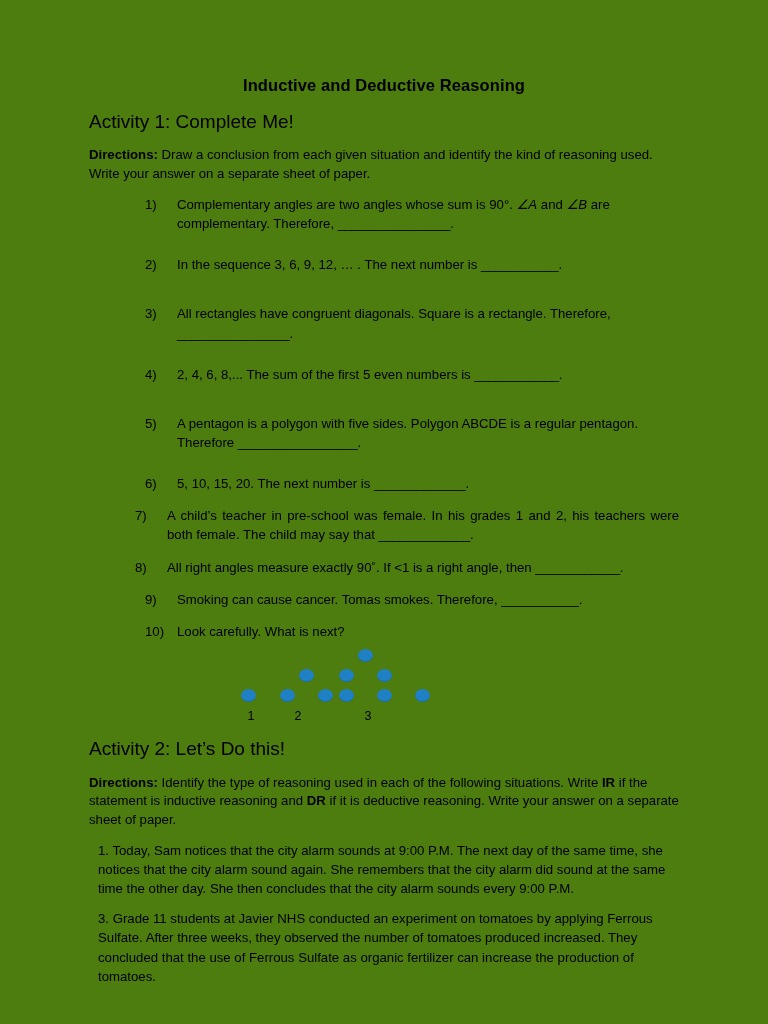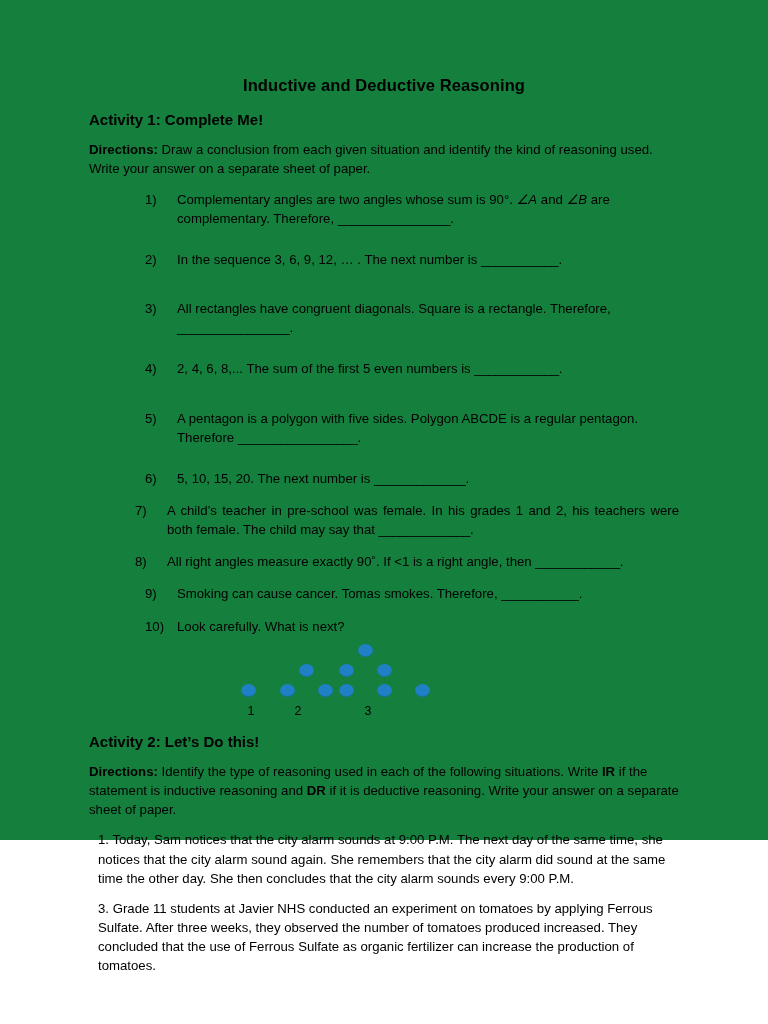--- a/index.html
+++ b/index.html
@@ -10,43 +10,43 @@
   body {
     width: 768px;
     height: 1024px;
     font-family: "Liberation Sans", sans-serif;
     color: #000000;
     -webkit-font-smoothing: antialiased;
   }
   .page {
     position: relative;
     width: 768px;
-    height: 840px;
-    background: #15803d;
+    height: 1024px;
+    background: #4d7c0f;
     box-sizing: border-box;
   }
   .content {
     position: absolute;
     left: 89px;
     top: 76px;
     width: 590px;
   }
 
   .doc-title {
     text-align: center;
     font-size: 16.5px;
     font-weight: bold;
     letter-spacing: 0.1px;
     margin: 0 0 14px 0;
     line-height: 1.2;
   }
 
   .activity-head {
-    font-size: 15px;
-    font-weight: bold;
+    font-size: 19px;
+    font-weight: normal;
     margin: 0 0 12px 0;
     line-height: 1.3;
   }
 
   .directions {
     font-size: 13.2px;
     margin: 0 0 11px 0;
     line-height: 1.42;
   }
   .directions b { font-weight: bold; }

